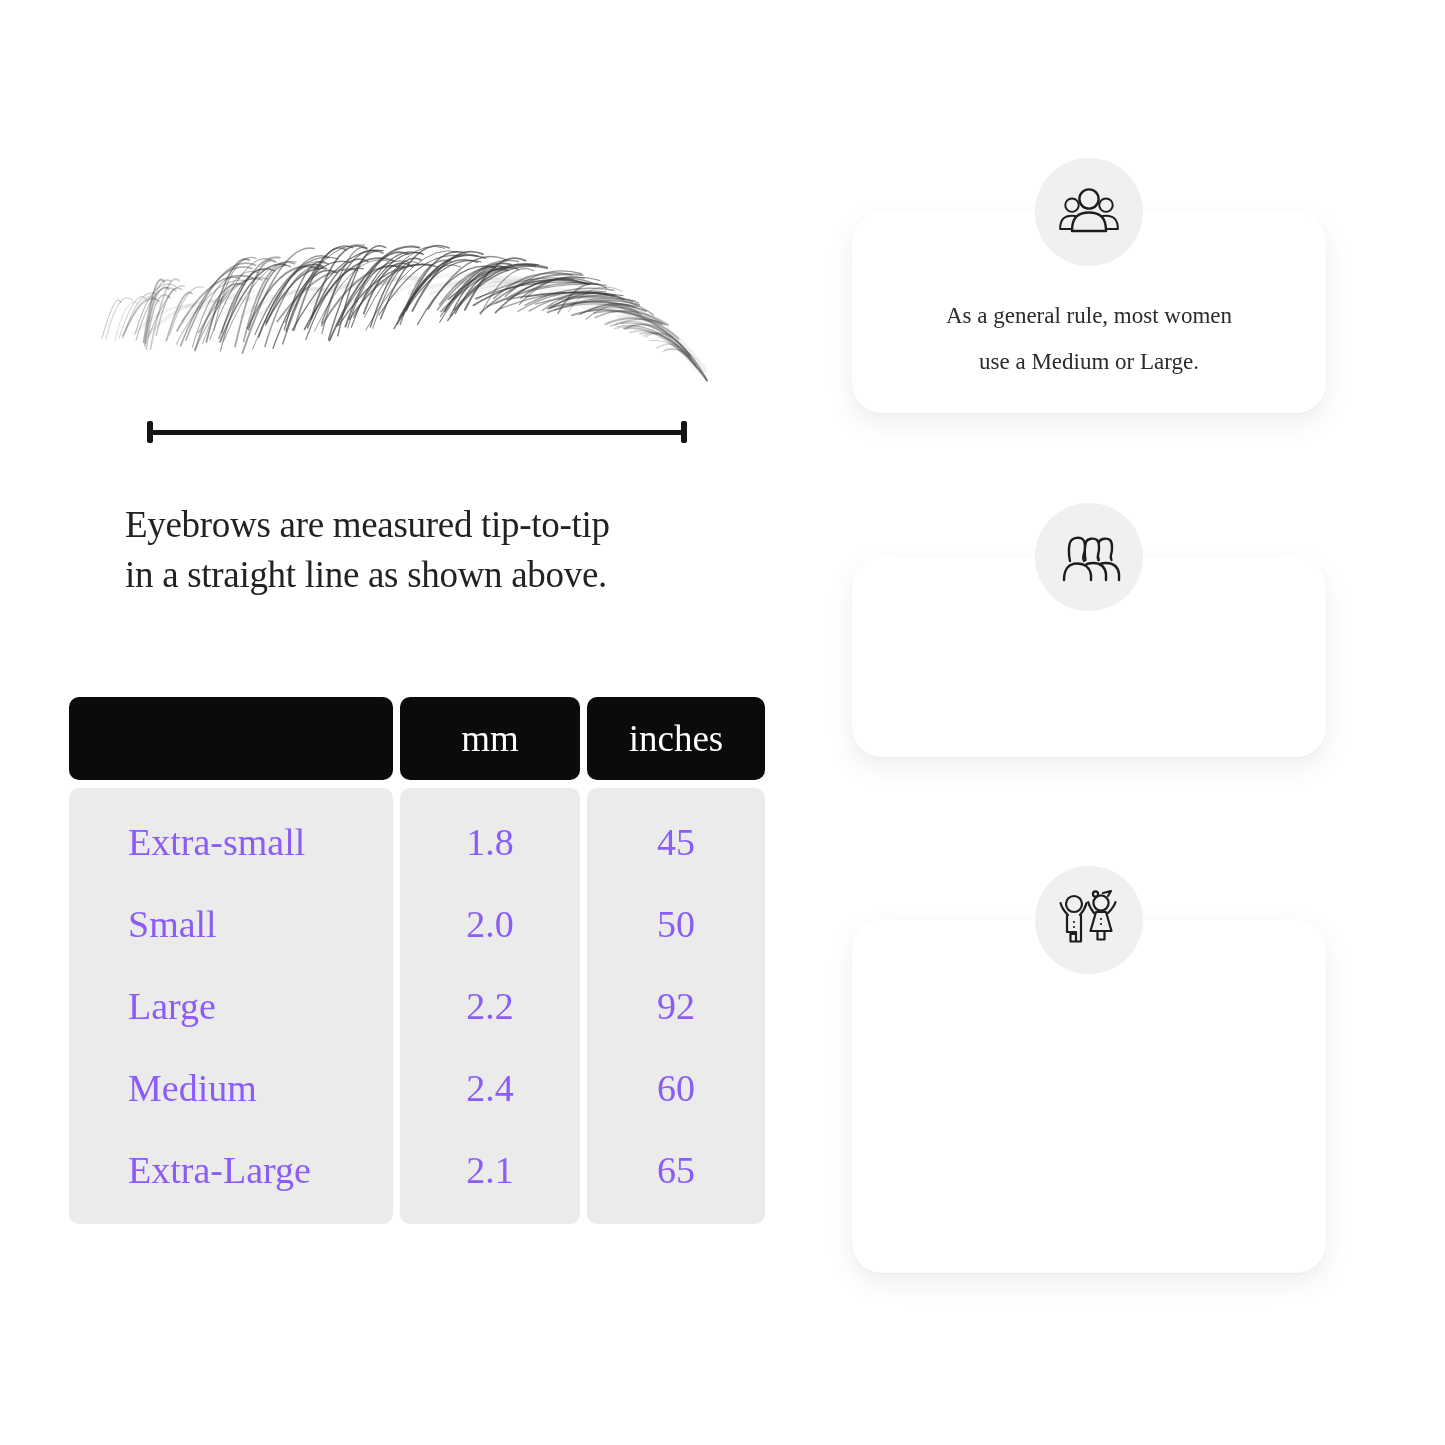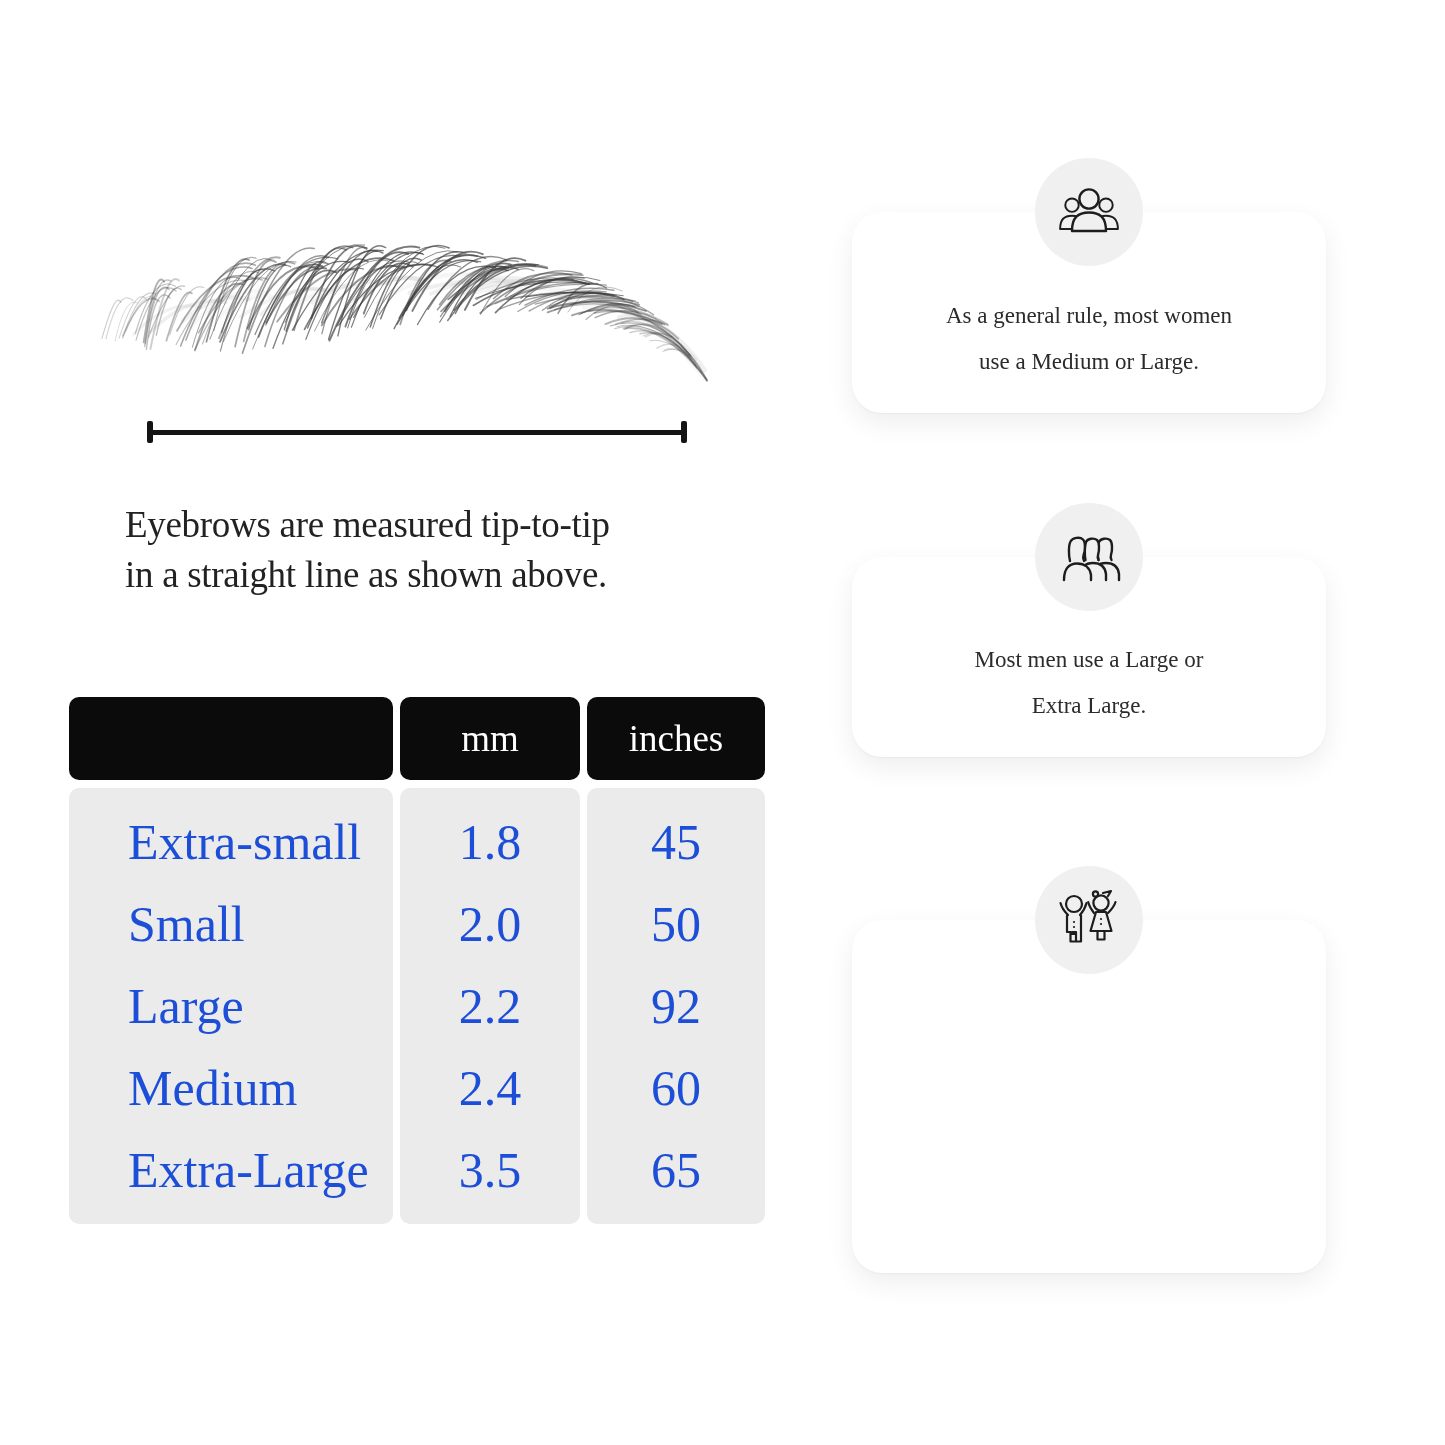--- a/index.html
+++ b/index.html
@@ -26,21 +26,21 @@
   #size-table{left:69px;top:697px;width:697px;}
   .tbl-head{display:grid;grid-template-columns:324px 180px 178px;column-gap:7px;}
   .head-cell{
     height:83px;background:#0b0b0b;border-radius:10px;color:#ffffff;
     display:flex;align-items:center;justify-content:center;
     font-size:37px;
   }
   .tbl-body{display:grid;grid-template-columns:324px 180px 178px;column-gap:7px;margin-top:8px;}
   .body-col{background:#ebebeb;border-radius:10px;padding:13px 0;}
   .cell{
-    height:82px;display:flex;align-items:center;font-size:50px;color:#1d4ed8;
+    height:82px;display:flex;align-items:center;font-size:38px;color:#8b5cf6;
   }
   .col-labels .cell{justify-content:flex-start;padding-left:59px;}
   .col-num .cell{justify-content:center;}
 
   
   .card{
     left:852px;width:474px;background:#ffffff;border-radius:30px;
     box-shadow:0 1px 2px rgba(0,0,0,0.04),0 10px 28px rgba(0,0,0,0.07);
     display:flex;flex-direction:column;align-items:center;justify-content:center;
   }
@@ -267,21 +267,21 @@
       <div class="cell">Small</div>
       <div class="cell">Large</div>
       <div class="cell">Medium</div>
       <div class="cell">Extra-Large</div>
     </div>
     <div class="body-col col-num">
       <div class="cell">1.8</div>
       <div class="cell">2.0</div>
       <div class="cell">2.2</div>
       <div class="cell">2.4</div>
-      <div class="cell">3.5</div>
+      <div class="cell">2.1</div>
     </div>
     <div class="body-col col-num">
       <div class="cell">45</div>
       <div class="cell">50</div>
       <div class="cell">92</div>
       <div class="cell">60</div>
       <div class="cell">65</div>
     </div>
   </div>
 </div>
@@ -321,22 +321,20 @@
           <path d="M -7.5,2 C -8.5,-3 -8.5,-12 -7,-16 C -5.5,-19.5 1,-20.5 4,-18 C 6.5,-15.8 6.5,-8 5,-3 C 4.4,-1 4.6,0.5 5.5,2"></path>
           <path d="M 13,22 L 13,16 C 12,8.5 8,5 0,5 C -4,5 -7,6 -9,8"></path>
         </g>
         <g transform="translate(-11,1)">
           <path d="M -8,3 C -9.5,-2.5 -9.5,-13 -7.5,-16.5 C -5.5,-20.5 2,-21.5 5,-18.5 C 7.5,-16 7.5,-8 5.5,-2.5 C 4.8,-0.5 5,1 6,3"></path>
           <path d="M -14,22 C -14,11 -9,5.5 -1,5.5 C 7,5.5 12,10 13,17 L 13,22"></path>
         </g>
       </g>
     </svg>
   </div>
-  <div class="card-text">Most men use a Large or
-Extra Large.</div>
 </div>
 
 <div class="abs card" id="card-kids">
   <div class="icon-circle">
     <svg width="80" height="68" viewBox="-40 -34 80 68" stroke="#1d1d1d" stroke-width="2.2" stroke-linecap="round" stroke-linejoin="round" fill="none">
 
       <circle cx="-15" cy="-16" r="8"></circle>
       <path d="M -21,-5 C -25,-9 -27.5,-13 -28.5,-17"></path>
       <path d="M -9,-5 C -5.5,-9 -3.5,-13 -2.5,-17"></path>
       <path d="M -22,-4.5 L -22,12 L -18.5,12 L -18.5,21.5 L -13,21.5 L -13,14 L -17,14 L -17,12 L -13,12 L -13,21.5 L -8,21.5 L -8,12 L -8,-4.5" fill="none"></path>

